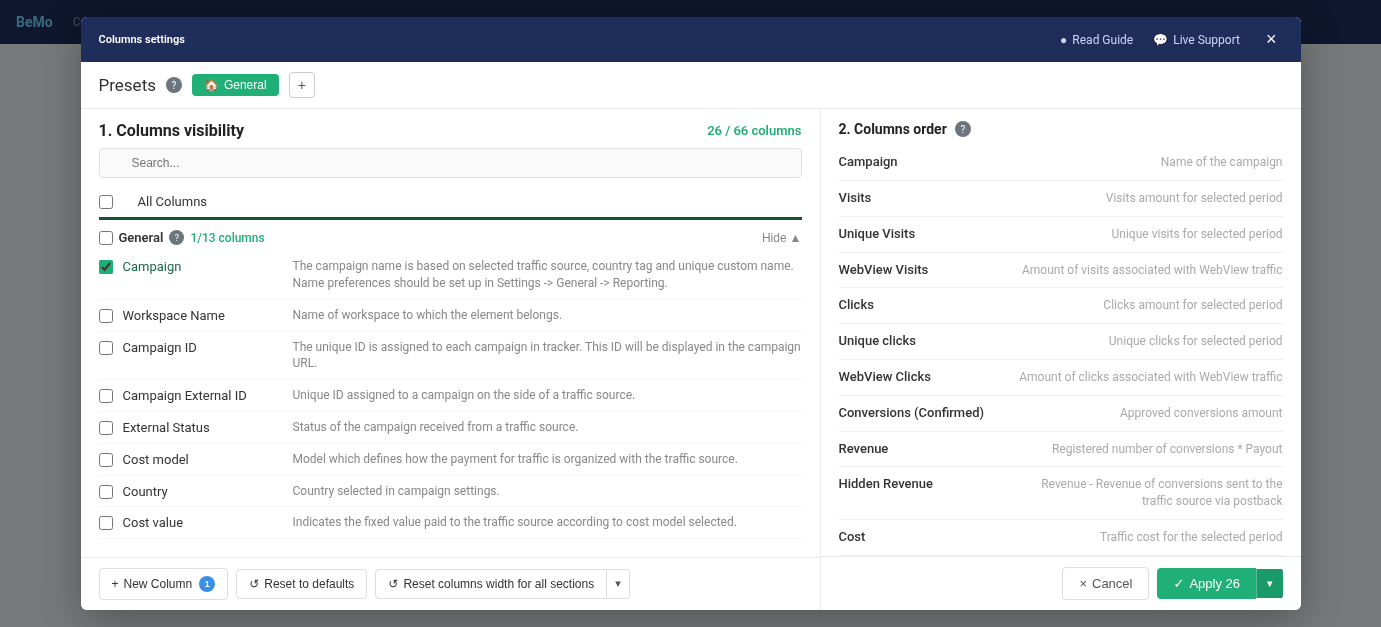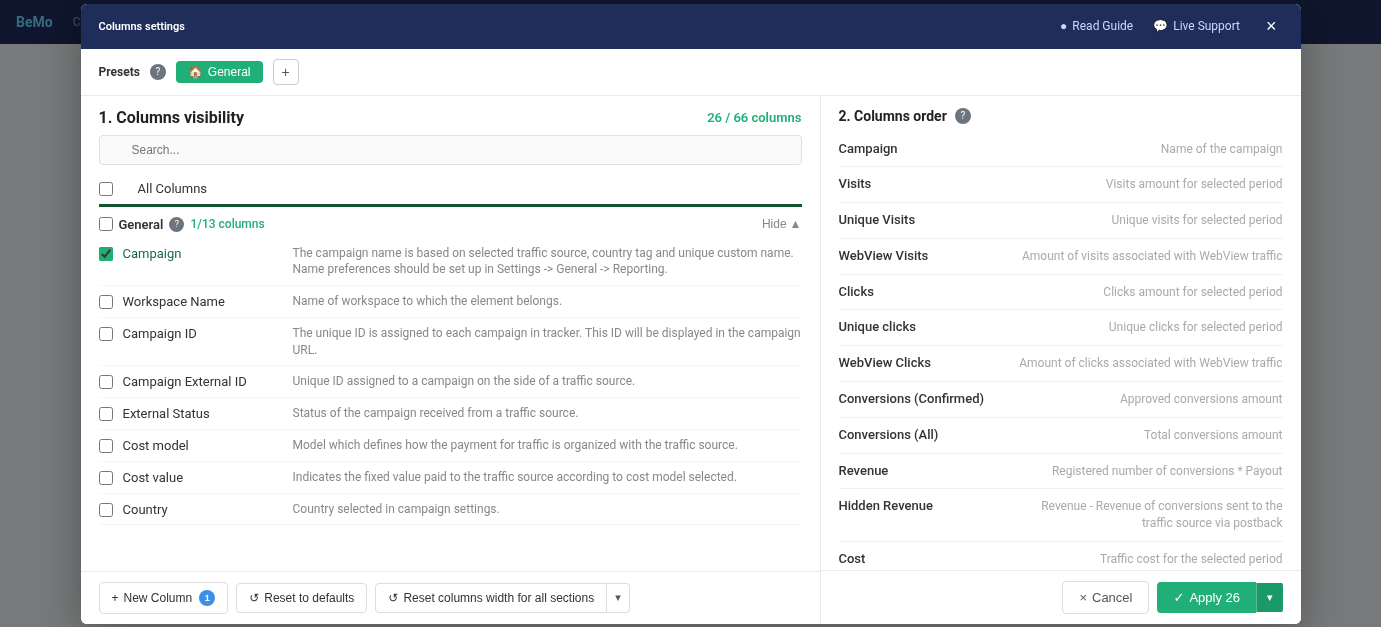--- a/index.html
+++ b/index.html
@@ -102,23 +102,23 @@
     .presets-bar {
       display: flex;
       align-items: center;
       gap: 10px;
       padding: 10px 18px;
       border-bottom: 1px solid #e8eaed;
       flex-shrink: 0;
       background: #fff;
     }
     .presets-label {
-      font-weight: 700;
+      font-weight: 400;
       color: #333;
-      font-size: 12px;
+      font-size: 17px;
     }
     .presets-help {
       display: inline-flex;
       align-items: center;
       justify-content: center;
       width: 16px;
       height: 16px;
       border-radius: 50%;
       background: #6c757d;
       color: #fff;
@@ -586,27 +586,27 @@
       <span class="column-row-name">External Status</span>
       <span class="column-row-desc">Status of the campaign received from a traffic source.</span>
     </div>
               <div class="column-row">
       <input type="checkbox" class="column-row-checkbox" style="">
       <span class="column-row-name">Cost model</span>
       <span class="column-row-desc">Model which defines how the payment for traffic is organized with the traffic source.</span>
     </div>
               <div class="column-row">
       <input type="checkbox" class="column-row-checkbox" style="">
+      <span class="column-row-name">Country</span>
+      <span class="column-row-desc">Country selected in campaign settings.</span>
+    </div>
+              <div class="column-row">
+      <input type="checkbox" class="column-row-checkbox" style="">
       <span class="column-row-name">Cost value</span>
       <span class="column-row-desc">Indicates the fixed value paid to the traffic source according to cost model selected.</span>
-    </div>
-              <div class="column-row">
-      <input type="checkbox" class="column-row-checkbox" style="">
-      <span class="column-row-name">Country</span>
-      <span class="column-row-desc">Country selected in campaign settings.</span>
     </div>
             </div>
         </div>
 
         <div class="left-footer">
           <button class="footer-btn">
             <span>+</span>
             <span>New Column</span>
             <span class="new-col-badge">1</span>
           </button>
@@ -659,24 +659,20 @@
     </div>
               <div class="order-row">
       <span class="order-row-name">WebView Clicks</span>
       <span class="order-row-desc">Amount of clicks associated with WebView traffic</span>
     </div>
               <div class="order-row">
       <span class="order-row-name">Conversions (Confirmed)</span>
       <span class="order-row-desc">Approved conversions amount</span>
     </div>
               <div class="order-row">
-      <span class="order-row-name">Conversions (All)</span>
-      <span class="order-row-desc">Total conversions amount</span>
-    </div>
-              <div class="order-row">
       <span class="order-row-name">Revenue</span>
       <span class="order-row-desc">Registered number of conversions * Payout</span>
     </div>
               <div class="order-row">
       <span class="order-row-name">Hidden Revenue</span>
       <span class="order-row-desc">Revenue - Revenue of conversions sent to the traffic source via postback</span>
     </div>
               <div class="order-row">
       <span class="order-row-name">Cost</span>
       <span class="order-row-desc">Traffic cost for the selected period</span>

